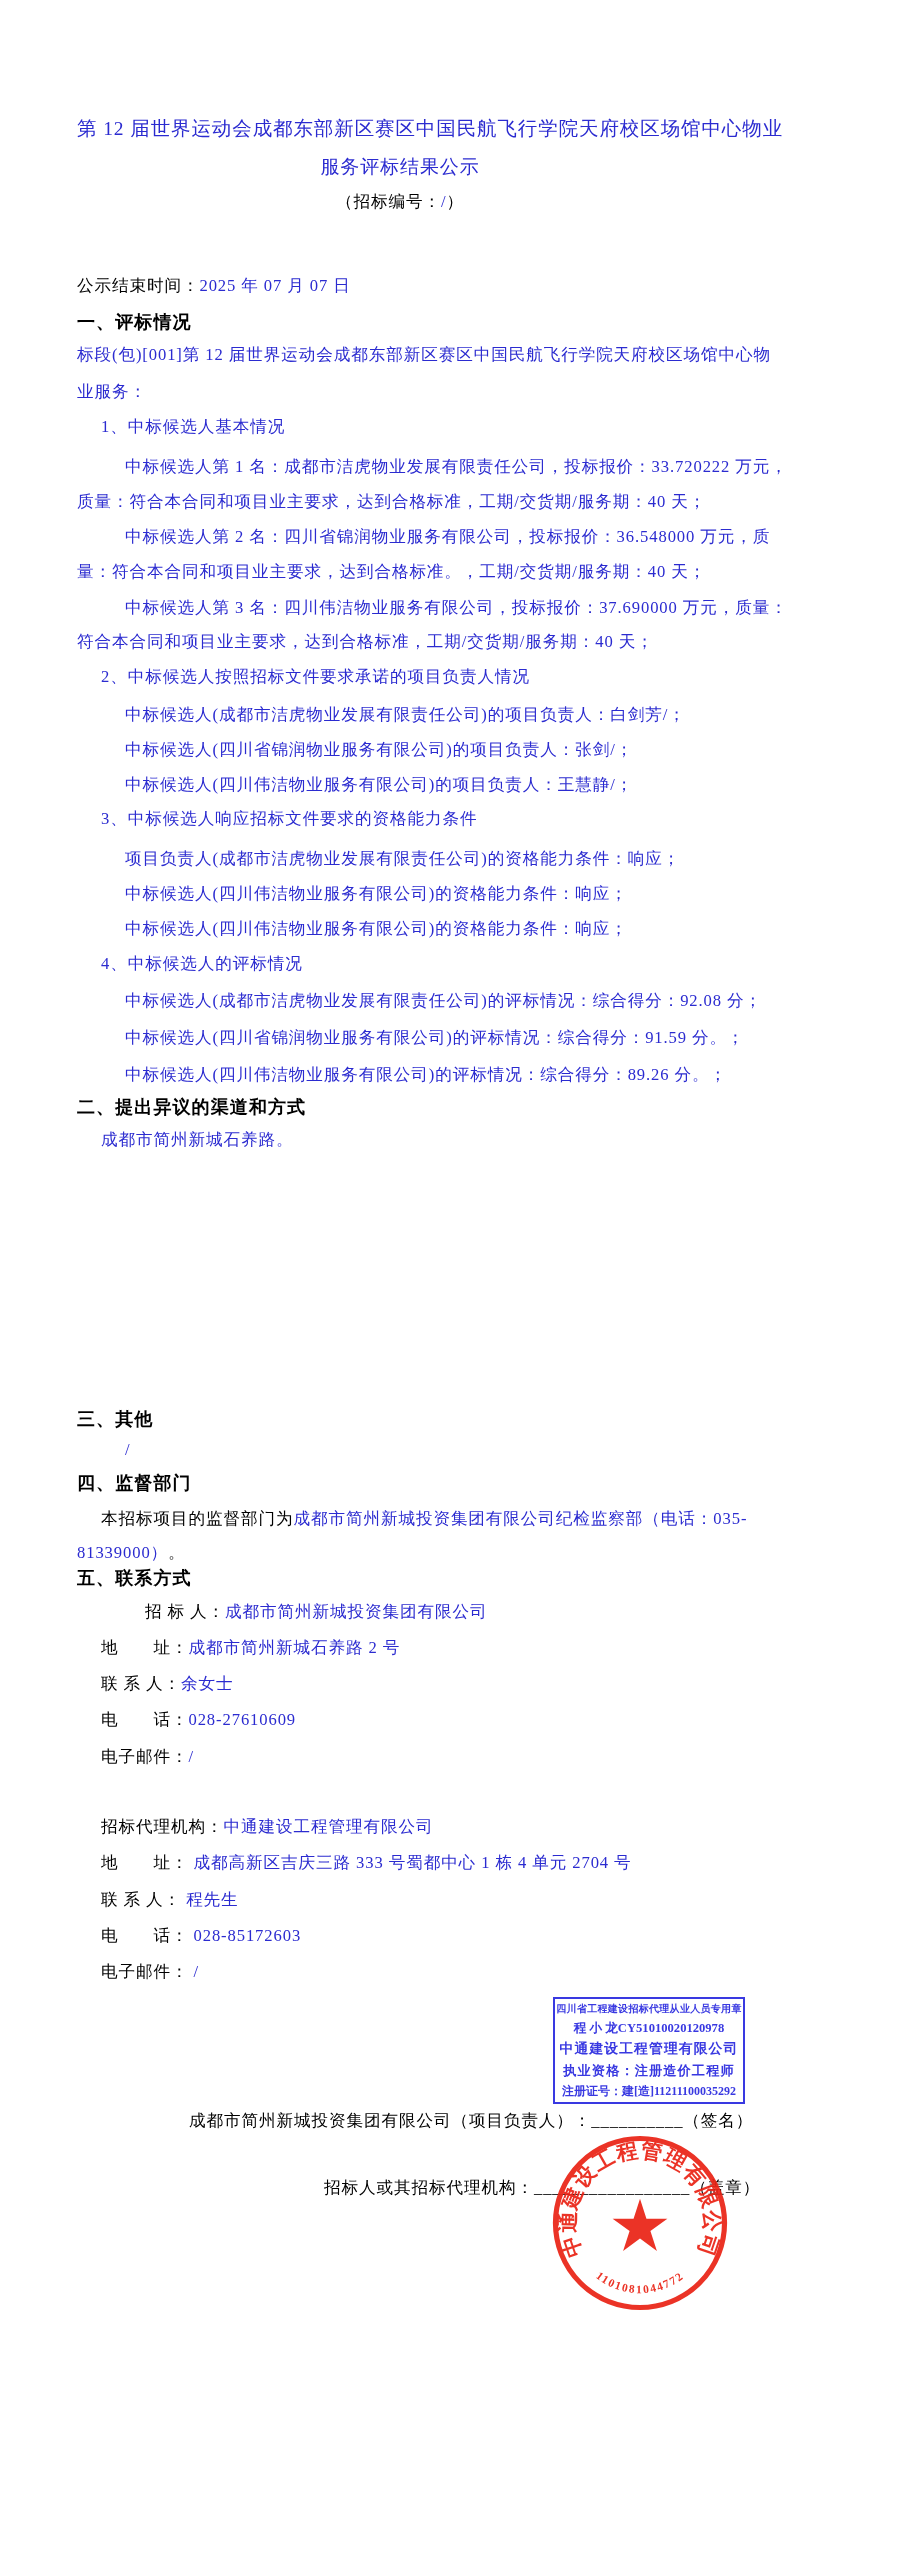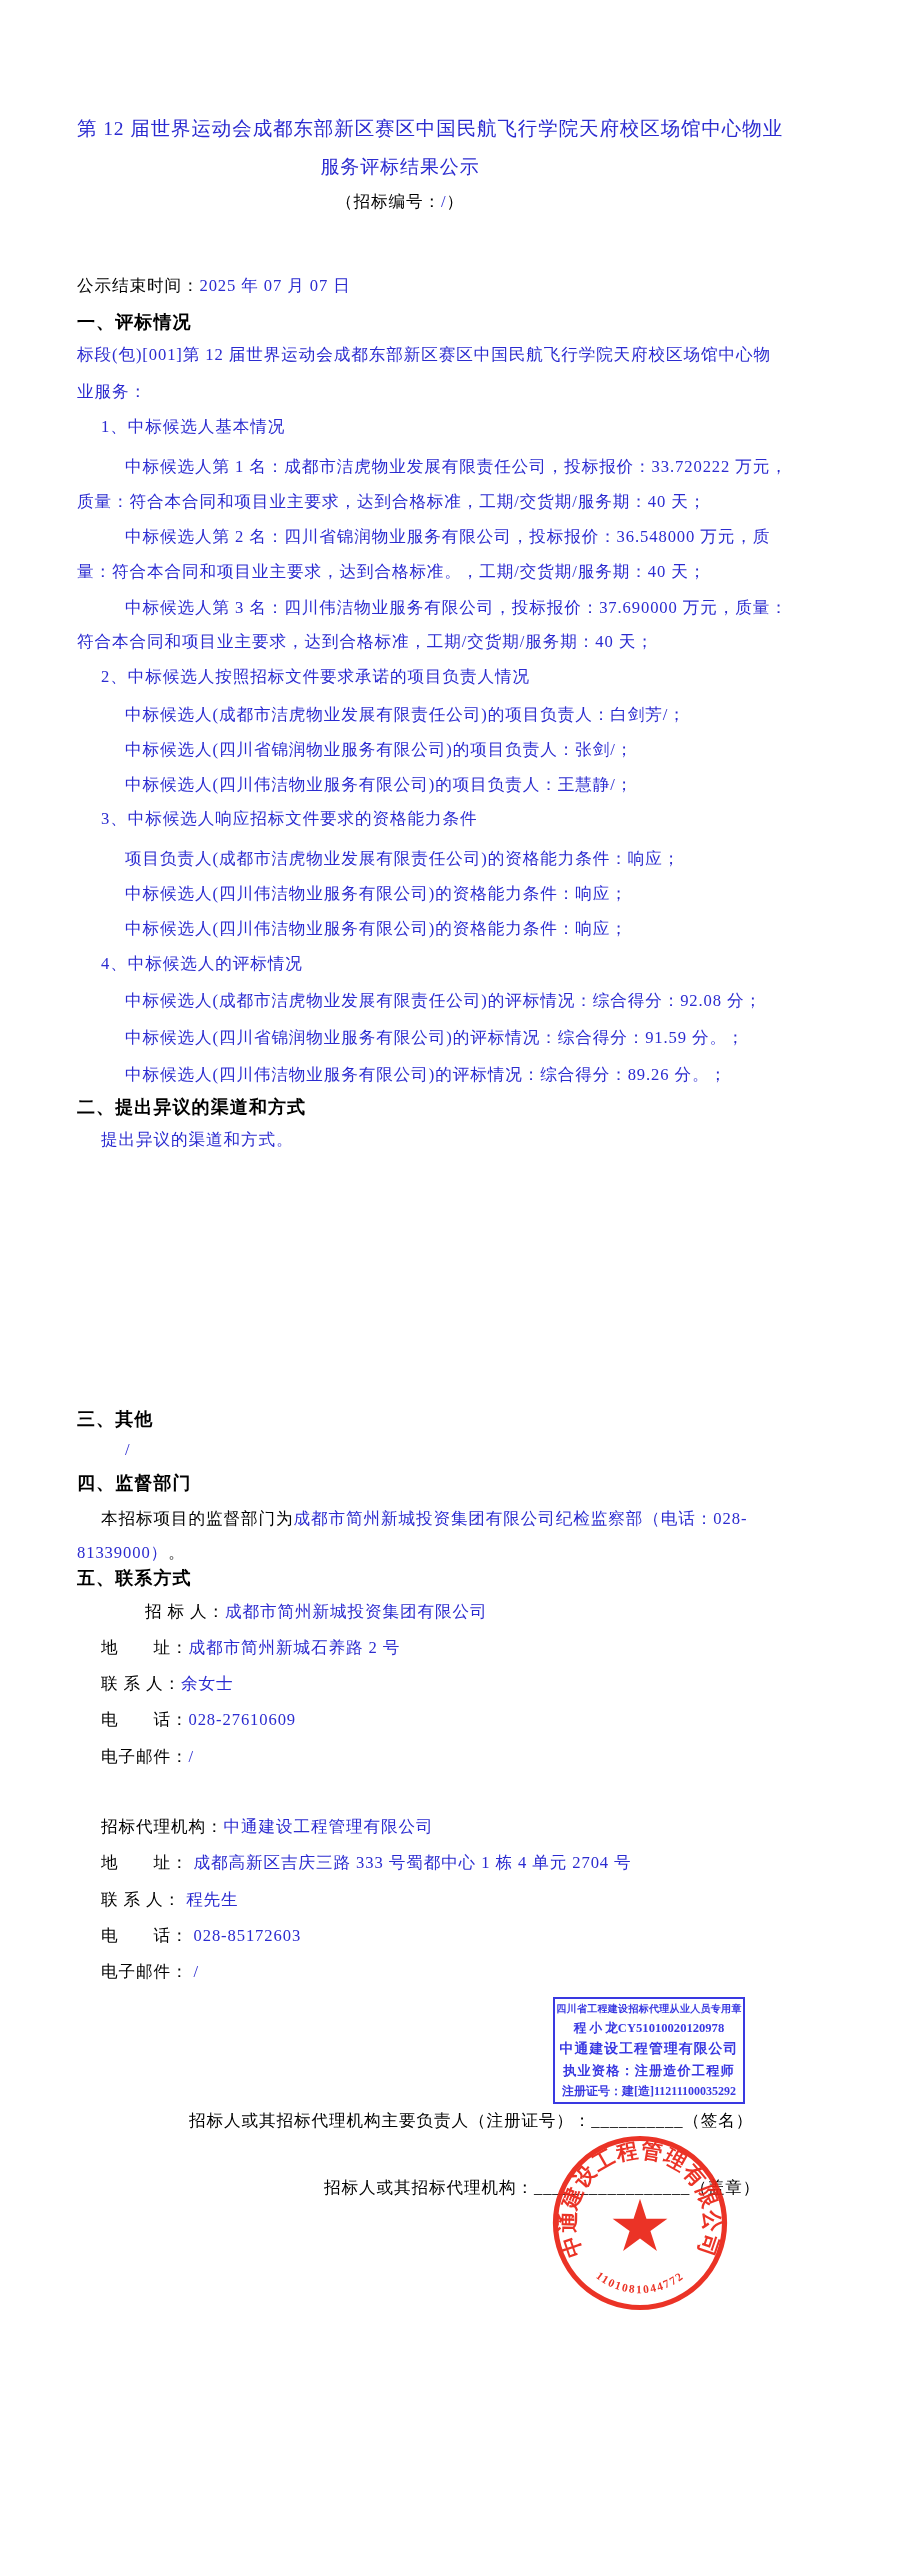--- a/index.html
+++ b/index.html
@@ -84,38 +84,38 @@
       <div class="line" style="top: 775px; left: 125px;"><span class="blu">中标候选人(四川伟洁物业服务有限公司)的项目负责人：王慧静/；</span></div>
       <div class="line" style="top: 809px; left: 101px;"><span class="blu">3、中标候选人响应招标文件要求的资格能力条件</span></div>
       <div class="line" style="top: 849px; left: 125px;"><span class="blu">项目负责人(成都市洁虎物业发展有限责任公司)的资格能力条件：响应；</span></div>
       <div class="line" style="top: 884px; left: 125px;"><span class="blu">中标候选人(四川伟洁物业服务有限公司)的资格能力条件：响应；</span></div>
       <div class="line" style="top: 919px; left: 125px;"><span class="blu">中标候选人(四川伟洁物业服务有限公司)的资格能力条件：响应；</span></div>
       <div class="line" style="top: 954px; left: 101px;"><span class="blu">4、中标候选人的评标情况</span></div>
       <div class="line" style="top: 991px; left: 125px;"><span class="blu">中标候选人(成都市洁虎物业发展有限责任公司)的评标情况：综合得分：92.08 分；</span></div>
       <div class="line" style="top: 1028px; left: 125px;"><span class="blu">中标候选人(四川省锦润物业服务有限公司)的评标情况：综合得分：91.59 分。；</span></div>
       <div class="line" style="top: 1065px; left: 125px;"><span class="blu">中标候选人(四川伟洁物业服务有限公司)的评标情况：综合得分：89.26 分。；</span></div>
       <div class="line bold" style="top: 1097px; left: 77px;"><span class="blk">二、提出异议的渠道和方式</span></div>
-      <div class="line" style="top: 1130px; left: 101px;"><span class="blu">提出异议的渠道和方式。</span></div>
+      <div class="line" style="top: 1130px; left: 101px;"><span class="blu">成都市简州新城石养路。</span></div>
       <div class="line bold" style="top: 1409px; left: 77px;"><span class="blk">三、其他</span></div>
       <div class="line" style="top: 1440px; left: 125px;"><span class="blu">/</span></div>
       <div class="line bold" style="top: 1473px; left: 77px;"><span class="blk">四、监督部门</span></div>
-      <div class="line" style="top: 1509px; left: 101px;"><span class="blk">本招标项目的监督部门为</span><span class="blu">成都市简州新城投资集团有限公司纪检监察部（电话：028-</span></div>
+      <div class="line" style="top: 1509px; left: 101px;"><span class="blk">本招标项目的监督部门为</span><span class="blu">成都市简州新城投资集团有限公司纪检监察部（电话：035-</span></div>
       <div class="line" style="top: 1543px; left: 77px;"><span class="blu">81339000）</span><span class="blk">。</span></div>
       <div class="line bold" style="top: 1568px; left: 77px;"><span class="blk">五、联系方式</span></div>
       <div class="line" style="top: 1602px; left: 101px; margin-left: 44px;"><span class="blk">招 标 人：</span><span class="blu">成都市简州新城投资集团有限公司</span></div>
       <div class="line" style="top: 1638px; left: 101px;"><span class="blk">地　　址：</span><span class="blu">成都市简州新城石养路 2 号</span></div>
       <div class="line" style="top: 1674px; left: 101px;"><span class="blk">联 系 人：</span><span class="blu">余女士</span></div>
       <div class="line" style="top: 1710px; left: 101px;"><span class="blk">电　　话：</span><span class="blu">028-27610609</span></div>
       <div class="line" style="top: 1747px; left: 101px;"><span class="blk">电子邮件：</span><span class="blu">/</span></div>
       <div class="line" style="top: 1817px; left: 101px;"><span class="blk">招标代理机构：</span><span class="blu">中通建设工程管理有限公司</span></div>
       <div class="line" style="top: 1853px; left: 101px;"><span class="blk">地　　址：</span><span class="blu"> 成都高新区吉庆三路 333 号蜀都中心 1 栋 4 单元 2704 号</span></div>
       <div class="line" style="top: 1890px; left: 101px;"><span class="blk">联 系 人：</span><span class="blu"> 程先生</span></div>
       <div class="line" style="top: 1926px; left: 101px;"><span class="blk">电　　话：</span><span class="blu"> 028-85172603</span></div>
       <div class="line" style="top: 1962px; left: 101px;"><span class="blk">电子邮件：</span><span class="blu"> /</span></div>
-      <div class="line" style="top: 2111px; left: 189px;"><span class="blk">招标人或其招标代理机构主要负责人（注册证号）：</span><span class="blk">__________</span><span class="blk">（签名）</span></div>
+      <div class="line" style="top: 2111px; left: 189px;"><span class="blk">成都市简州新城投资集团有限公司（项目负责人）：</span><span class="blk">__________</span><span class="blk">（签名）</span></div>
       <div class="line" style="top: 2178px; left: 324px;"><span class="blk">招标人或其招标代理机构：</span><span class="blk">_________________</span><span class="blk">（盖章）</span></div>
     </div>
 
   <div class="seal" style="left:833px;top:510px">
     <svg width="184" height="184" viewBox="0 0 320 320">
       <circle cx="160" cy="160" r="147" fill="none" stroke="currentColor" stroke-width="9"></circle>
       <use href="#seal-star" fill="currentColor"></use>
       <text font-size="37" font-weight="bold" fill="currentColor" letter-spacing="2">
         <textPath href="#seal-arc-top" startOffset="50%" text-anchor="middle">中通建设工程管理有限公司</textPath>
       </text>

